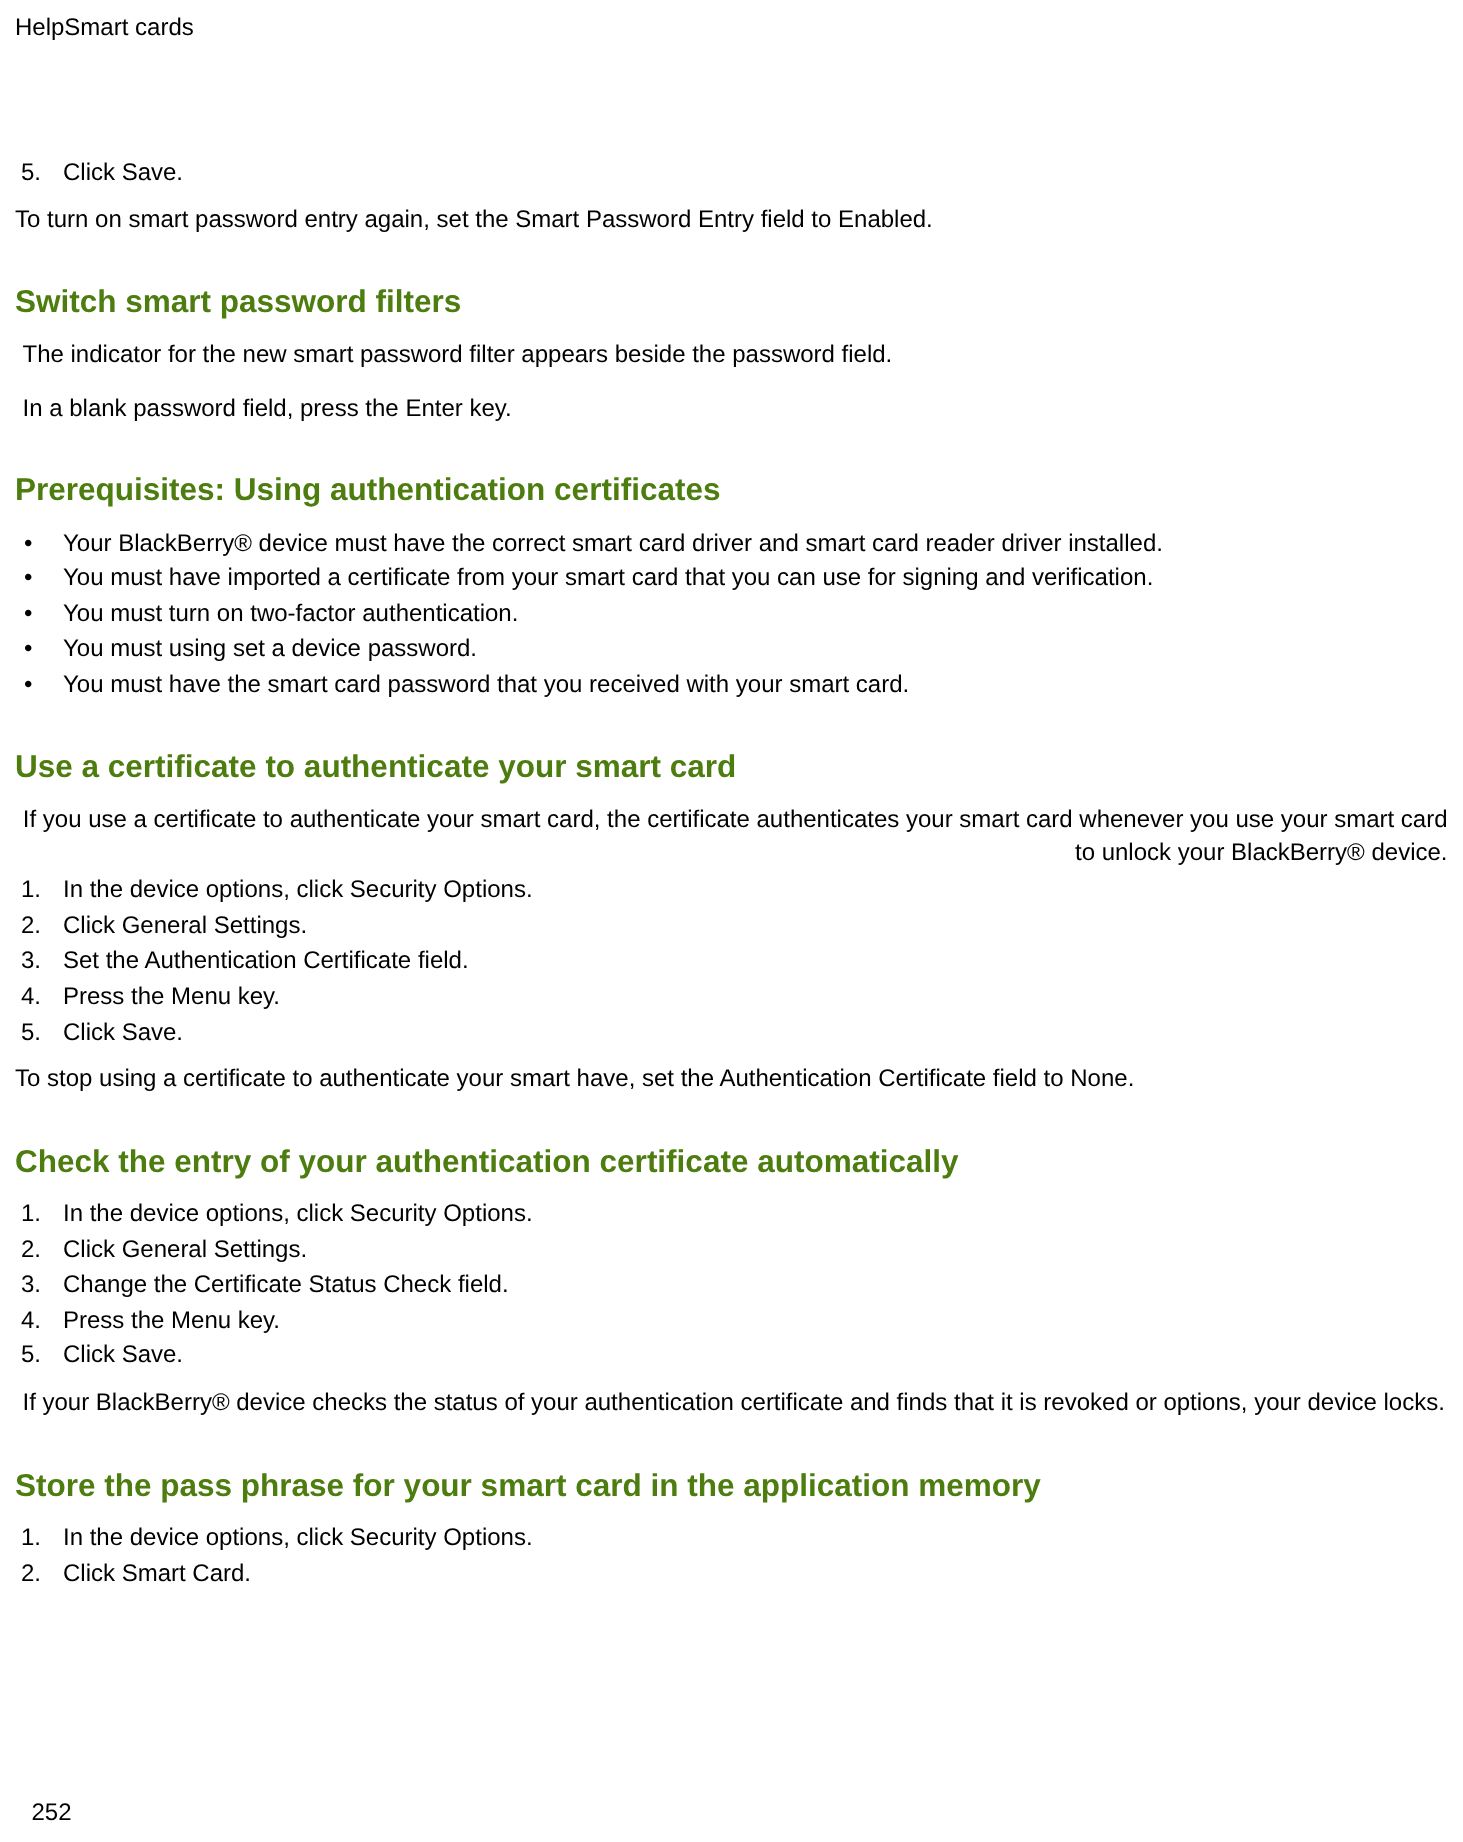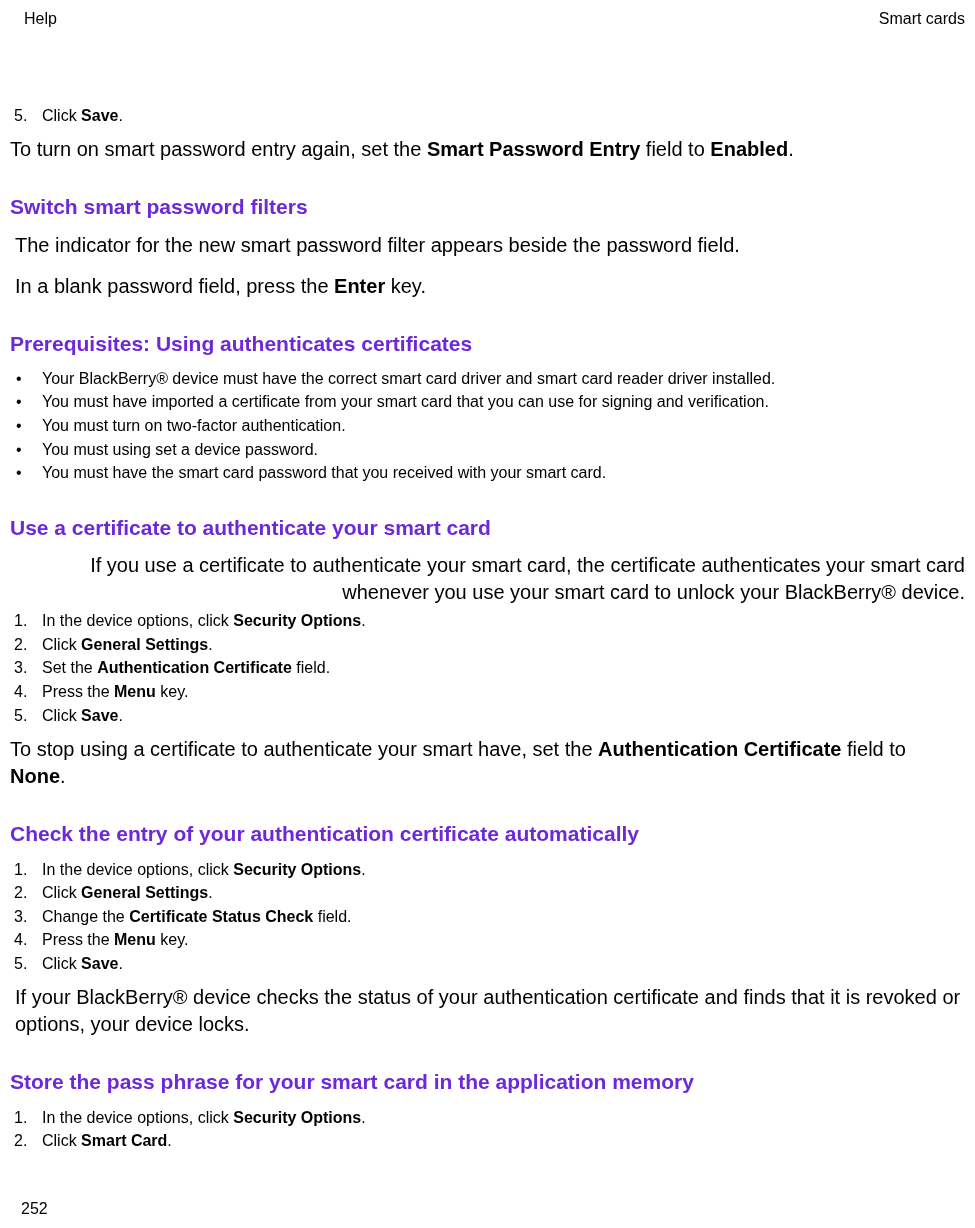--- a/index.html
+++ b/index.html
@@ -14,38 +14,37 @@
     line-height: 1.35;
   }
   .page {
     width: 975px;
     min-height: 1228px;
     padding: 8px 8px 10px 8px;
     position: relative;
   }
   .header-row {
     display: flex;
-    justify-content: space-between;
+    justify-content: flex-start;
     font-size: 16px;
     margin-bottom: 75px;
     padding: 0 2px;
-    margin-left: 14px;
   }
   .content {
     padding: 0 2px;
   }
   h2.section {
-    color: #6d28d9;
+    color: #4d7c0f;
     font-weight: 700;
     font-size: 21px;
     margin: 30px 0 10px 0;
   }
   .para {
     margin: 10px 0 14px 0;
-    font-size: 20px;
+    font-size: 16px;
   }
   .para.indent {
     margin-left: 5px;
   }
   ol.num {
     list-style: none;
     padding: 0;
     margin: 2px 0 10px 0;
   }
   ol.num > li {
@@ -70,21 +69,21 @@
     align-items: baseline;
     margin: 2px 0;
     font-size: 16px;
   }
   ul.bull > li > .bull-mark {
     width: 32px;
     flex: 0 0 32px;
     padding-left: 6px;
   }
   ul.bull > li > .bull-text { flex: 1; }
-  b { font-weight: 700; }
+  b { font-weight: 400; }
   .footer {
     position: absolute;
     bottom: 8px;
     left: 21px;
     font-size: 16px;
   }
 </style>
 </head>
 <body>
 
@@ -109,21 +108,21 @@
     <div class="para">
       <span>To turn on smart password entry again, set the </span><b>Smart Password Entry</b><span> field to </span><b>Enabled</b><span>.</span>
     </div>
 
     <h2 class="section">Switch smart password filters</h2>
     <div class="para indent">The indicator for the new smart password filter appears beside the password field.</div>
     <div class="para indent">
       <span>In a blank password field, press the </span><b>Enter</b><span> key.</span>
     </div>
 
-    <h2 class="section">Prerequisites: Using authenticates certificates</h2>
+    <h2 class="section">Prerequisites: Using authentication certificates</h2>
     <ul class="bull">
       <li>
           <span class="bull-mark">•</span>
           <span class="bull-text">Your BlackBerry® device must have the correct smart card driver and smart card reader driver installed.</span>
         </li>
       <li>
           <span class="bull-mark">•</span>
           <span class="bull-text">You must have imported a certificate from your smart card that you can use for signing and verification.</span>
         </li>
       <li>

